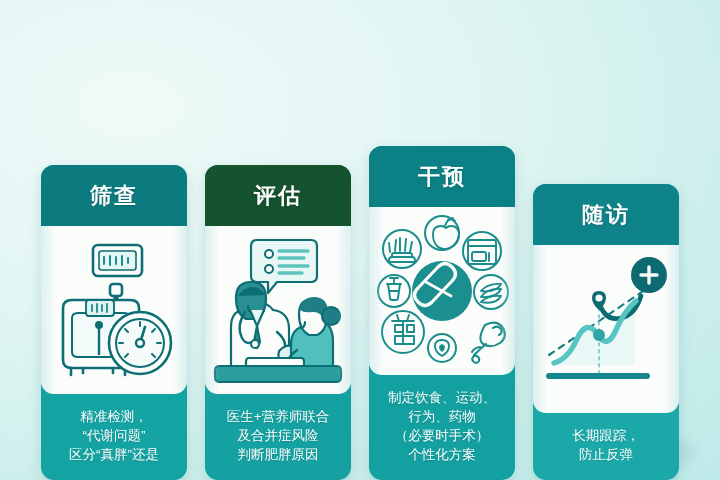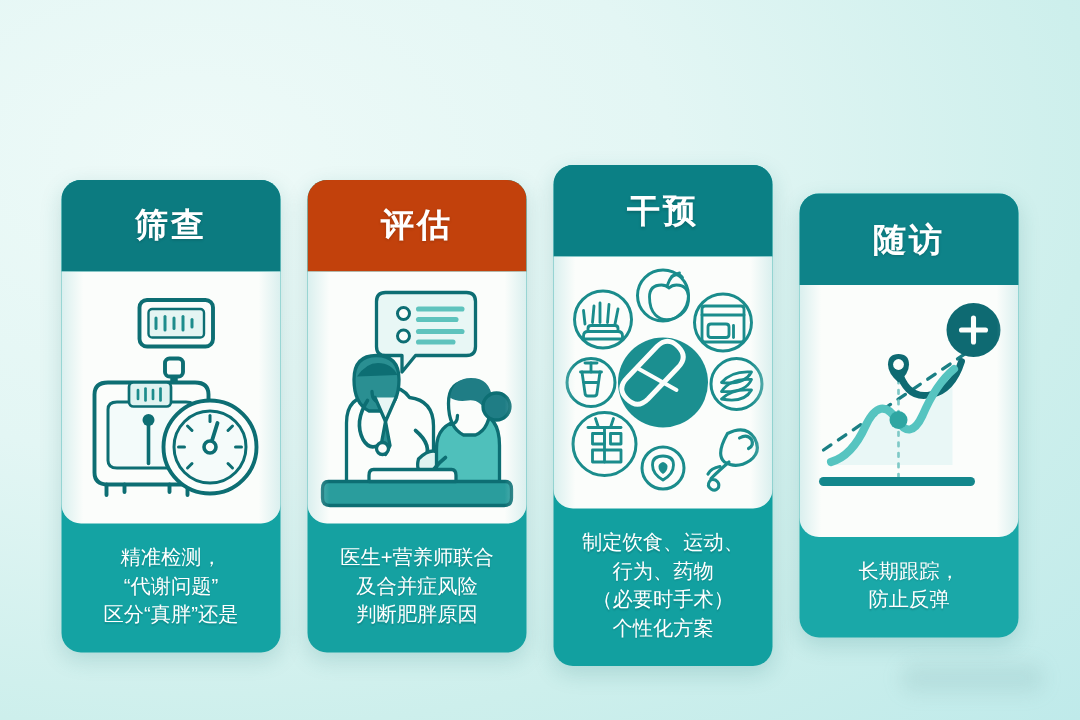--- a/index.html
+++ b/index.html
@@ -29,21 +29,21 @@
     filter: blur(6px);
   }
 
   #cards {
     position: absolute;
     left: 0; top: 0;
     width: 720px;
     height: 480px;
     display: flex;
     justify-content: center;
-    align-items: center;
+    align-items: flex-end;
     gap: 18px;
     padding-top: 74px;
   }
 
   .card {
     width: 146px;
     border-radius: 13px;
     background: #16a0a0;
     box-shadow: 0 5px 14px rgba(20,110,110,0.18);
     overflow: hidden;
@@ -61,21 +61,21 @@
     display: flex;
     align-items: center;
     justify-content: center;
     color: #ffffff;
     font-size: 22px;
     font-weight: bold;
     letter-spacing: 2px;
     text-shadow: 0 1px 2px rgba(0,0,0,0.18);
   }
   .card.c1 .card-header { background: #0c7b80; }
-  .card.c2 .card-header { background: #c2410c; }
+  .card.c2 .card-header { background: #14532d; }
   .card.c3 .card-header { background: #0b8085; }
   .card.c4 .card-header { background: #0e8389; }
 
   .card-art {
     height: 168px;
     background: #fbfdfb;
     border-bottom-left-radius: 13px;
     border-bottom-right-radius: 13px;
     position: relative;
     overflow: hidden;

